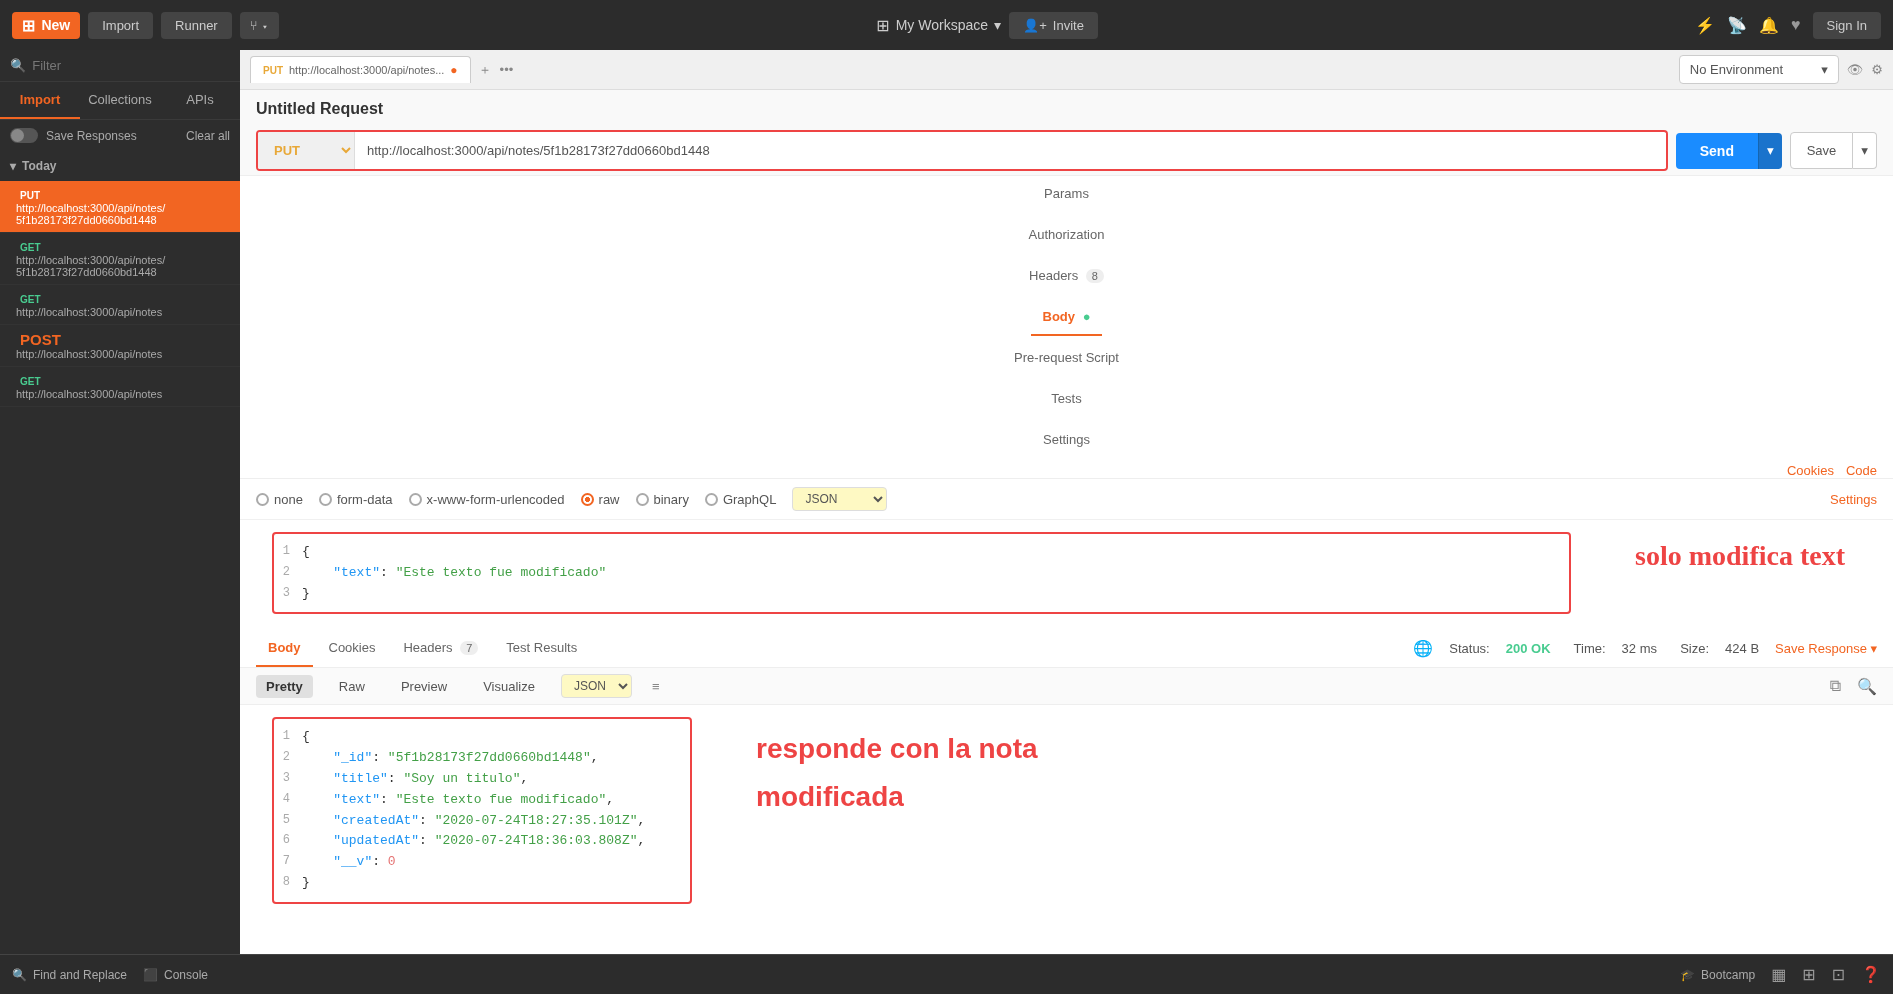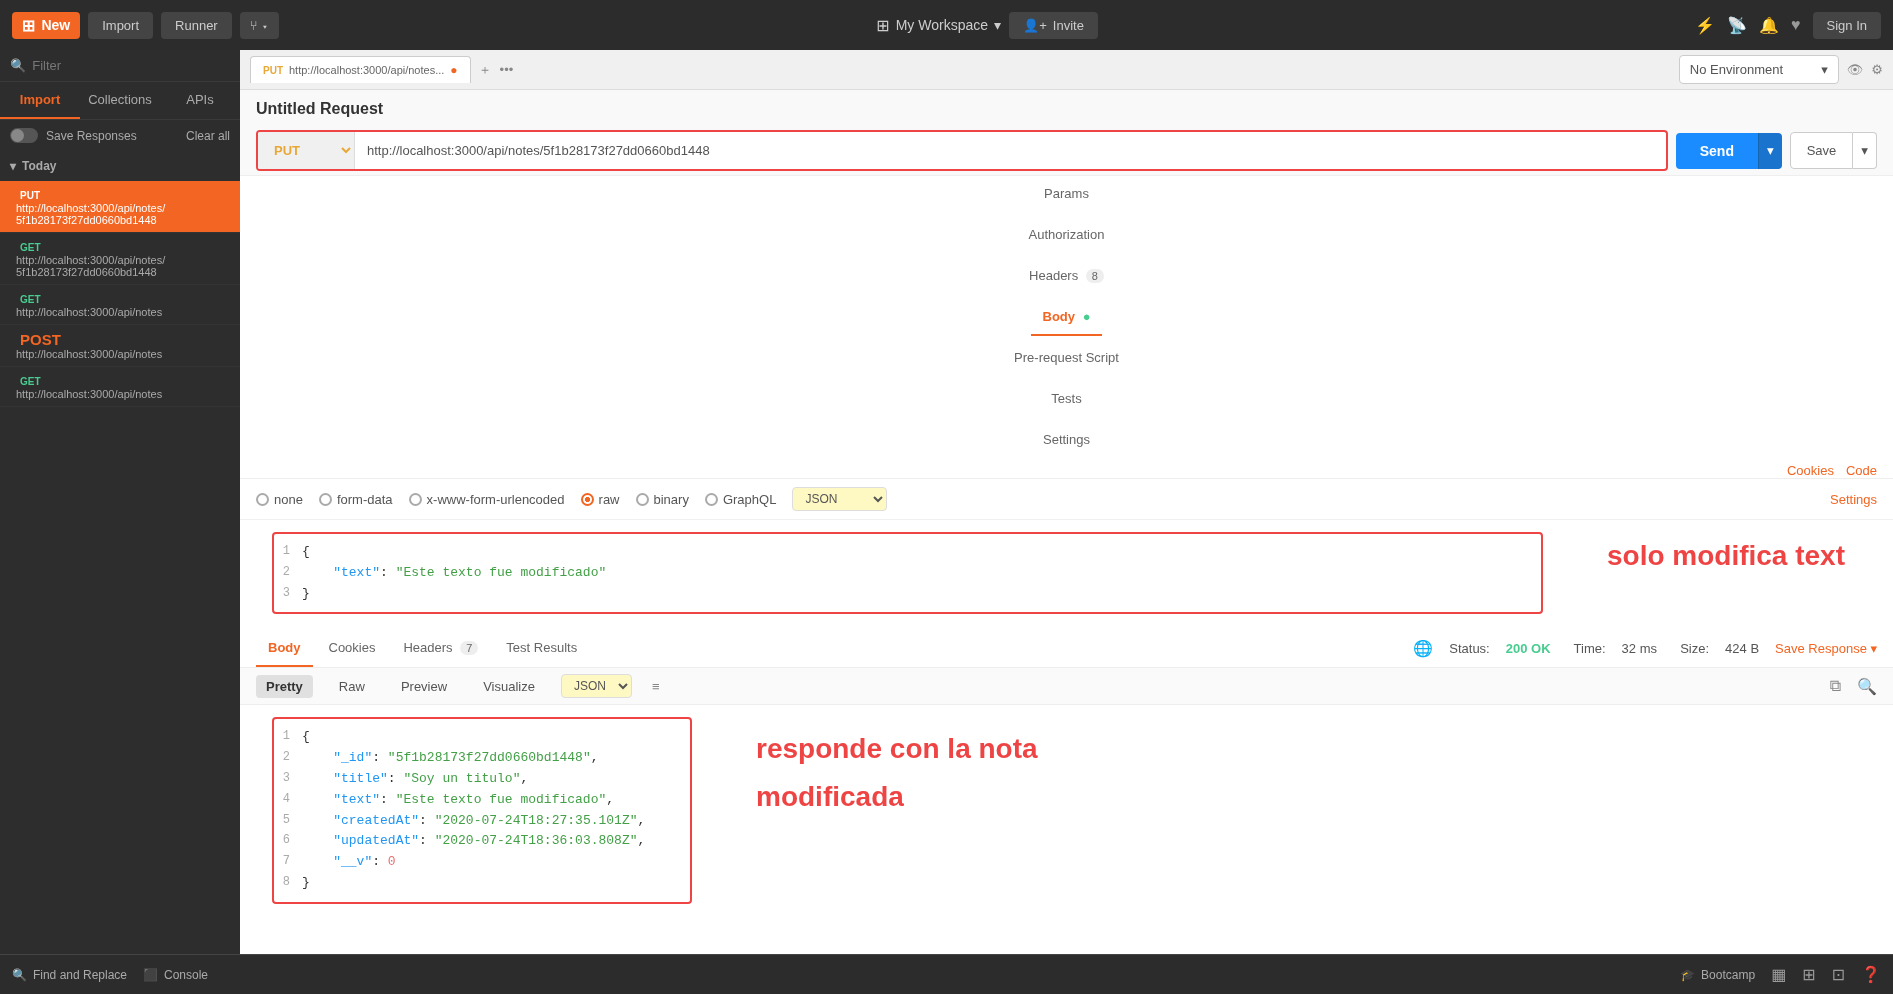--- a/index.html
+++ b/index.html
@@ -87,21 +87,21 @@
     .beautify-btn { margin-left: auto; color: #f26522; font-size: 13px; cursor: pointer; background: none; border: none; }
     .request-body-box { border: 2px solid #e44; border-radius: 4px; margin: 8px 16px; background: white; overflow: hidden; }
     .code-line { display: flex; align-items: flex-start; line-height: 1.6; }
     .line-num { color: #aaa; min-width: 28px; text-align: right; padding-right: 12px; user-select: none; font-size: 12px; }
     .json-brace { color: #333; }
     .json-key { color: #2196f3; }
     .json-string { color: #43a047; }
     .json-number { color: #e57373; }
 
     
-    .annotation { color: #e44; font-size: 28px; font-weight: bold; font-family: Liberation Sans, sans-serif; padding: 8px 24px; display: inline-block; }
+    .annotation { color: #e44; font-size: 28px; font-weight: bold; font-family: Liberation Serif, serif; padding: 8px 24px; display: inline-block; }
     .response-tabs-bar { display: flex; align-items: center; padding: 0 16px; border-bottom: 1px solid #eee; background: white; gap: 4px; }
     .resp-tab { padding: 10px 12px; font-size: 13px; color: #666; cursor: pointer; border-bottom: 2px solid transparent; }
     .resp-tab.active { color: #f26522; border-bottom: 2px solid #f26522; font-weight: 600; }
     .resp-tab-badge { background: #eee; border-radius: 10px; padding: 1px 6px; font-size: 11px; margin-left: 4px; }
     .resp-status { margin-left: auto; display: flex; align-items: center; gap: 16px; font-size: 13px; color: #555; }
     .status-ok { color: #49cc90; font-weight: 600; }
     .save-response-btn { color: #f26522; cursor: pointer; font-size: 13px; }
 
     
     .pretty-tabs { display: flex; align-items: center; gap: 16px; padding: 6px 16px; background: #fafafa; border-bottom: 1px solid #eee; }

